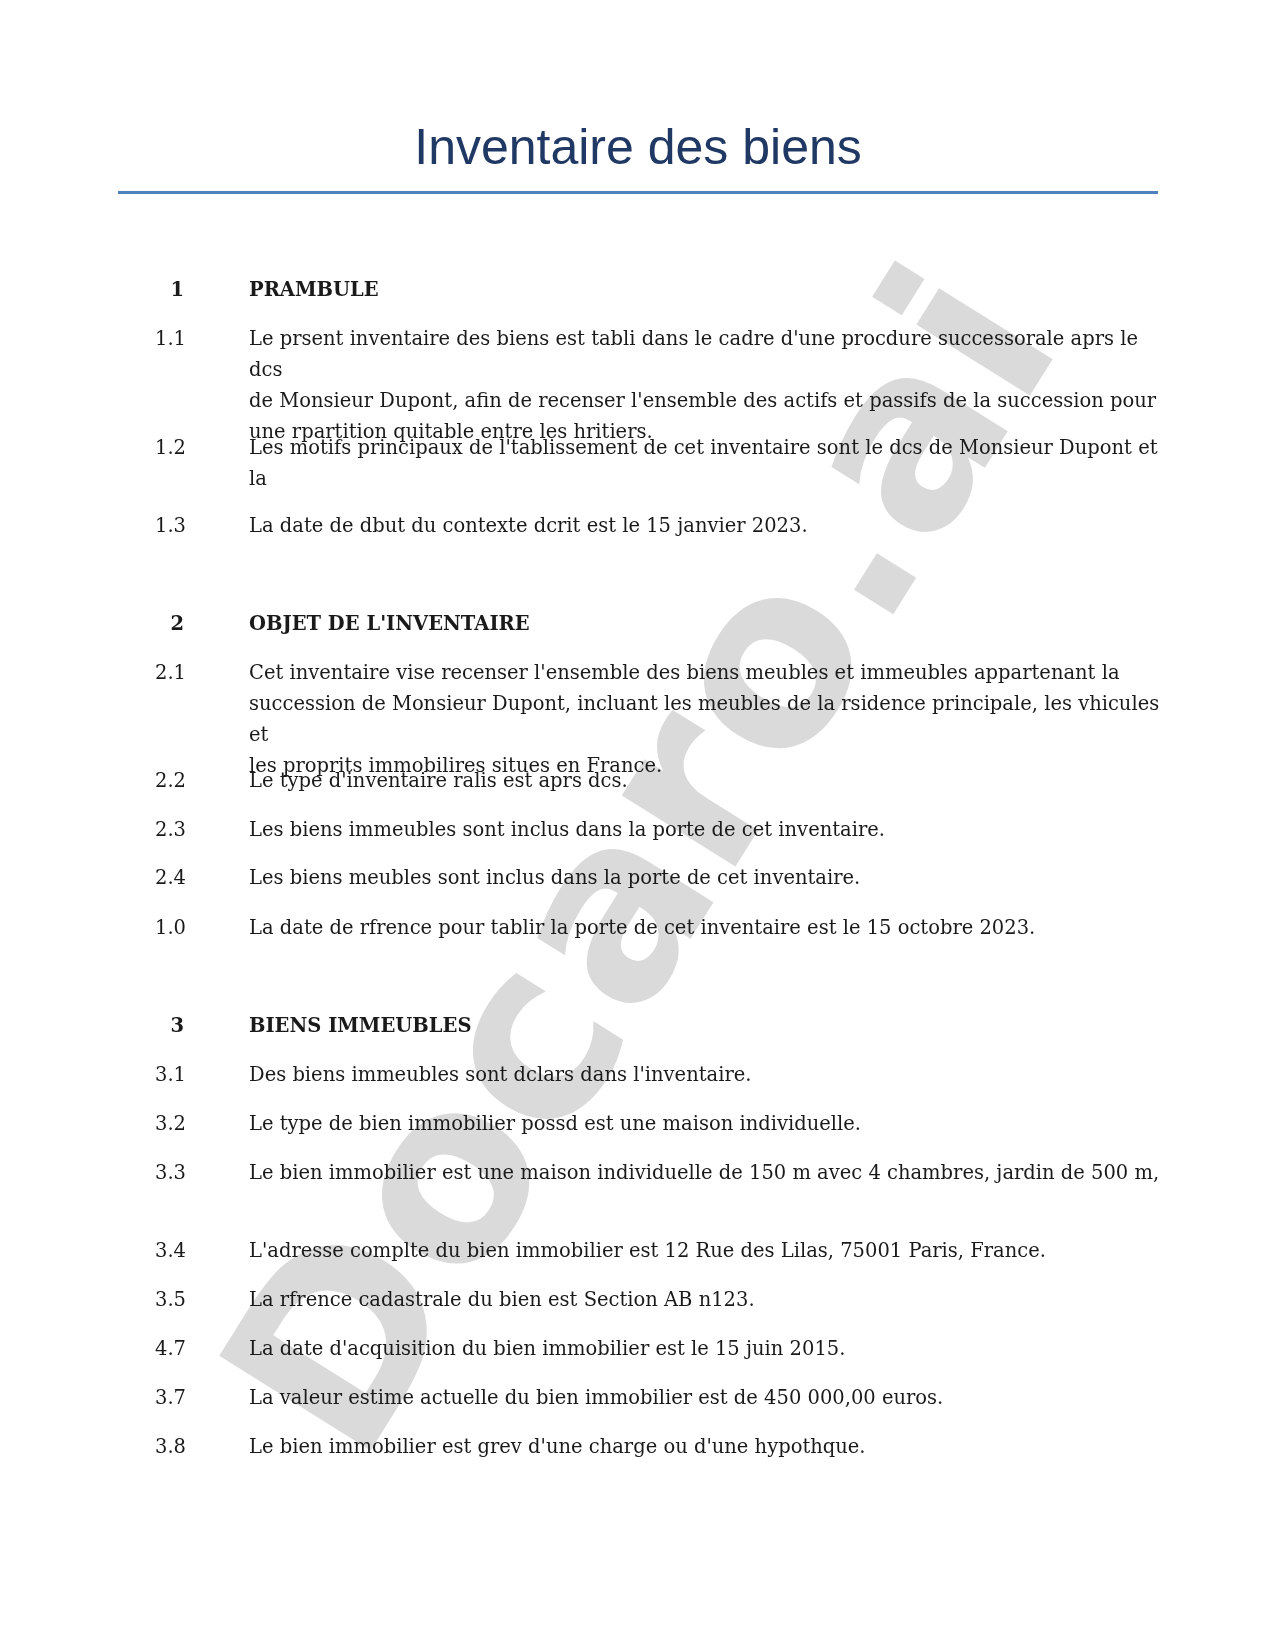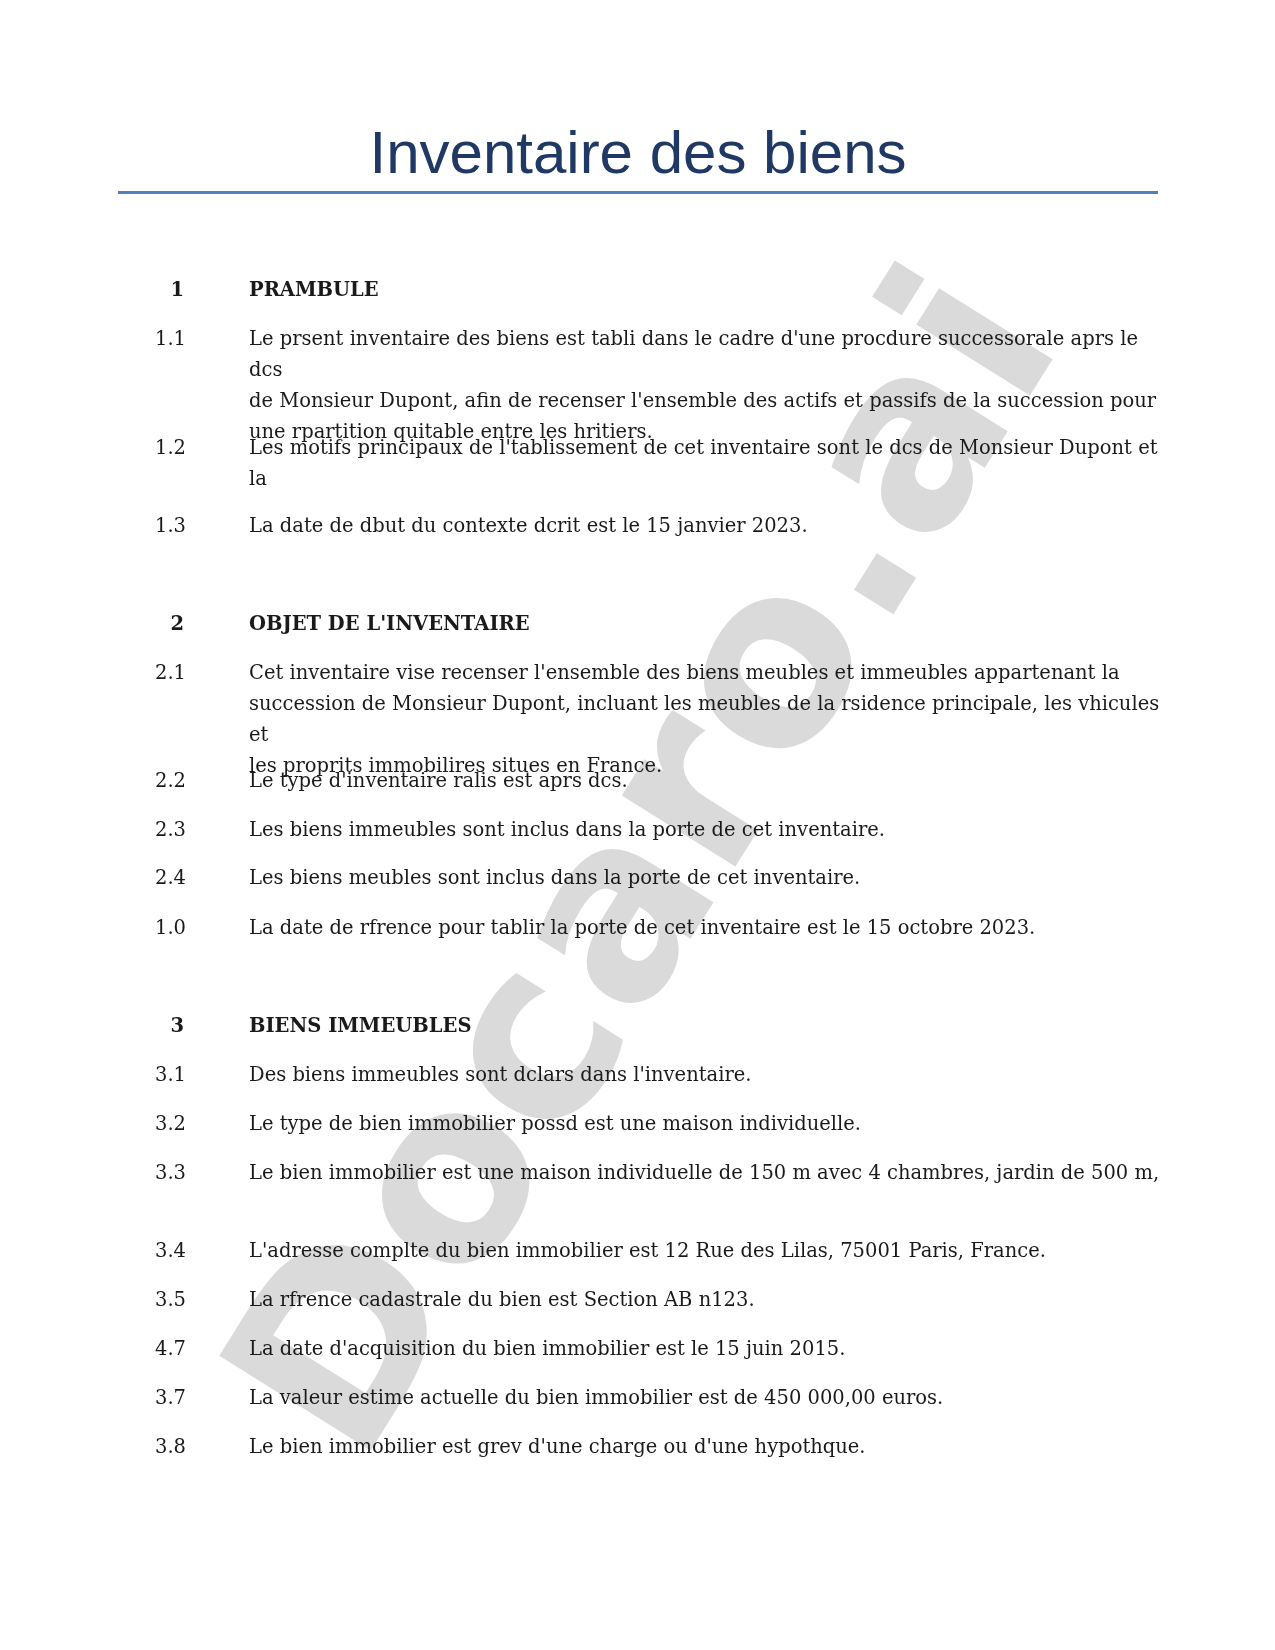--- a/index.html
+++ b/index.html
@@ -17,21 +17,21 @@
     white-space: nowrap;
     letter-spacing: 2px;
     z-index: 0;
     user-select: none;
   }
 
   .title {
     position: absolute; left: 118px; top: 118px; width: 1040px;
     text-align: center;
     font-family: "Liberation Sans", sans-serif;
-    font-size: 60px;
+    font-size: 50px;
     color: #1f3864;
     z-index: 1;
   }
   .title-rule {
     position: absolute; left: 118px; top: 191px; width: 1040px; height: 0;
     border-top: 3px solid #4f81bd;
     z-index: 1;
   }
 
   .content {

